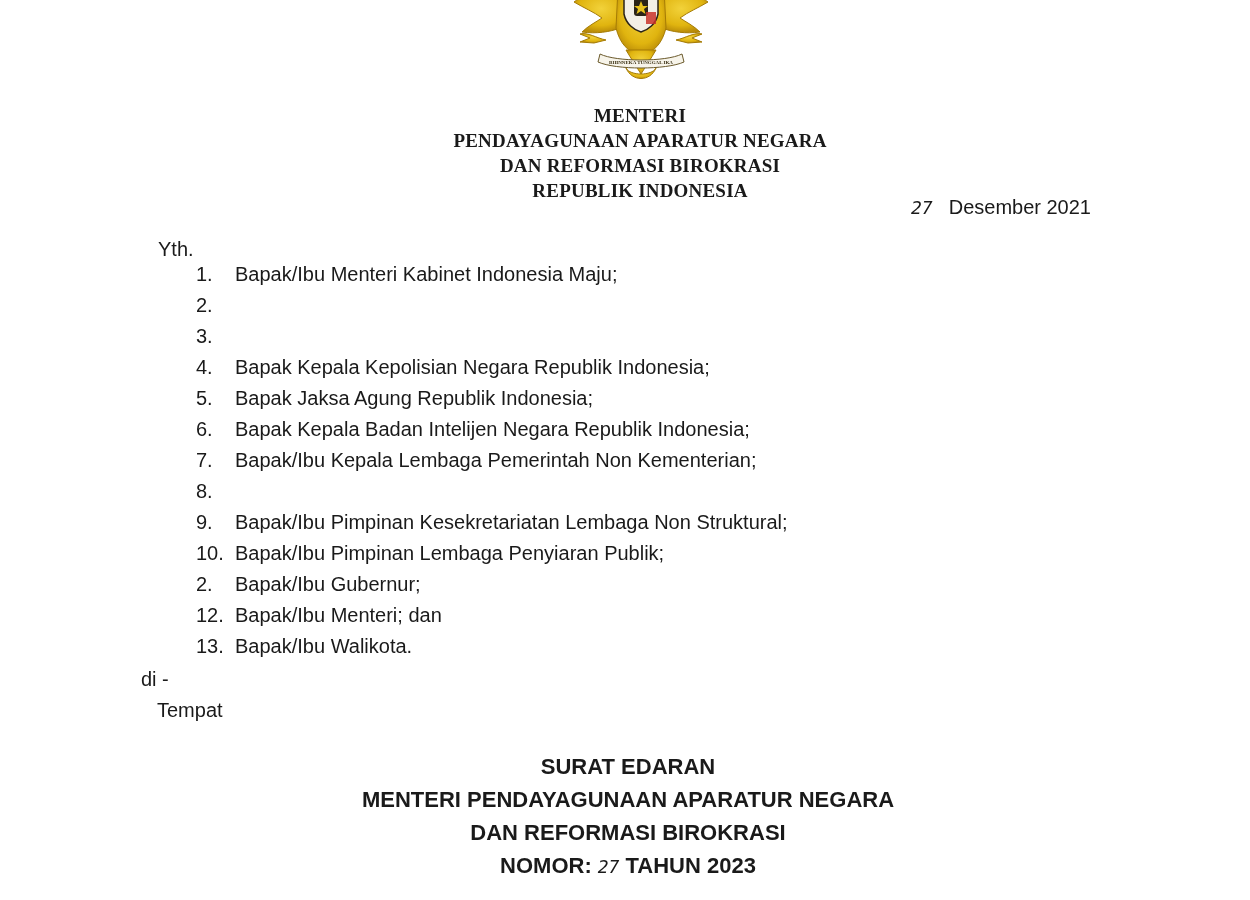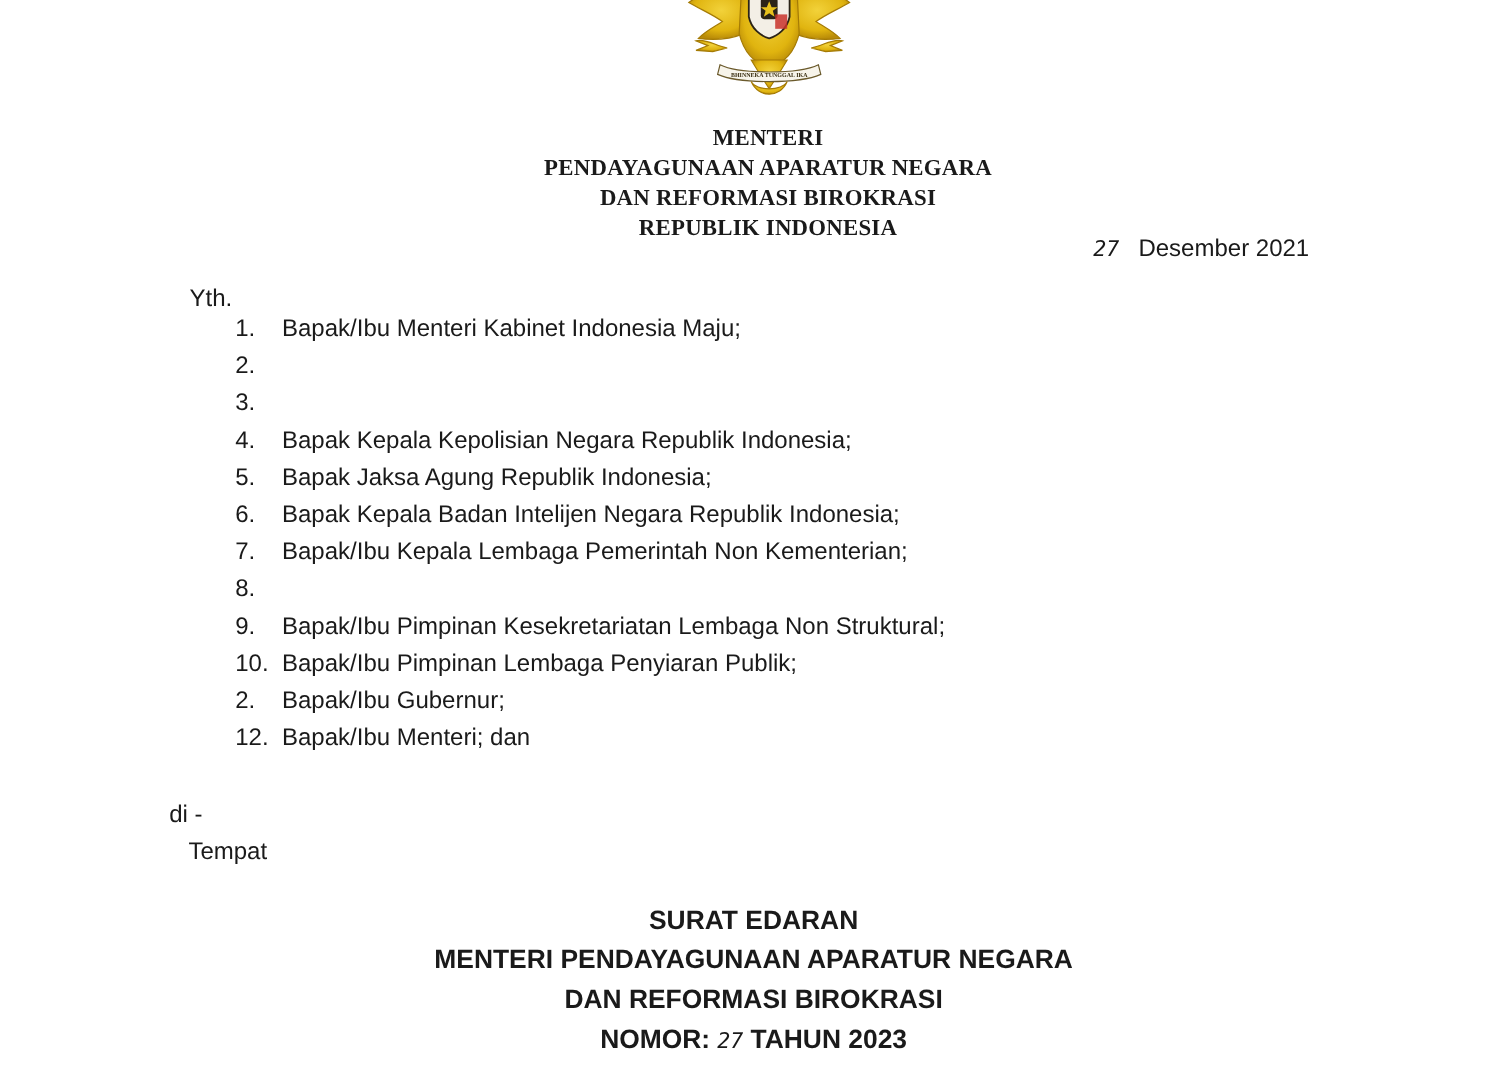--- a/index.html
+++ b/index.html
@@ -193,20 +193,24 @@
       <span>Bapak/Ibu Pimpinan Lembaga Penyiaran Publik;</span>
     </li>
   <li>
       <span class="num wide">2.</span>
       <span>Bapak/Ibu Gubernur;</span>
     </li>
   <li>
       <span class="num wide">12.</span>
       <span>Bapak/Ibu Menteri; dan</span>
     </li>
+  <li>
+      <span class="num wide">13.</span>
+      <span>Bapak/Ibu Walikota.</span>
+    </li>
 </ol>
 
 <div class="body-text di">di -</div>
 <div class="body-text tempat">Tempat</div>
 
 <div class="circular-title">
   <div>SURAT EDARAN</div>
   <div>MENTERI PENDAYAGUNAAN APARATUR NEGARA</div>
   <div>DAN REFORMASI BIROKRASI</div>
   <div>

